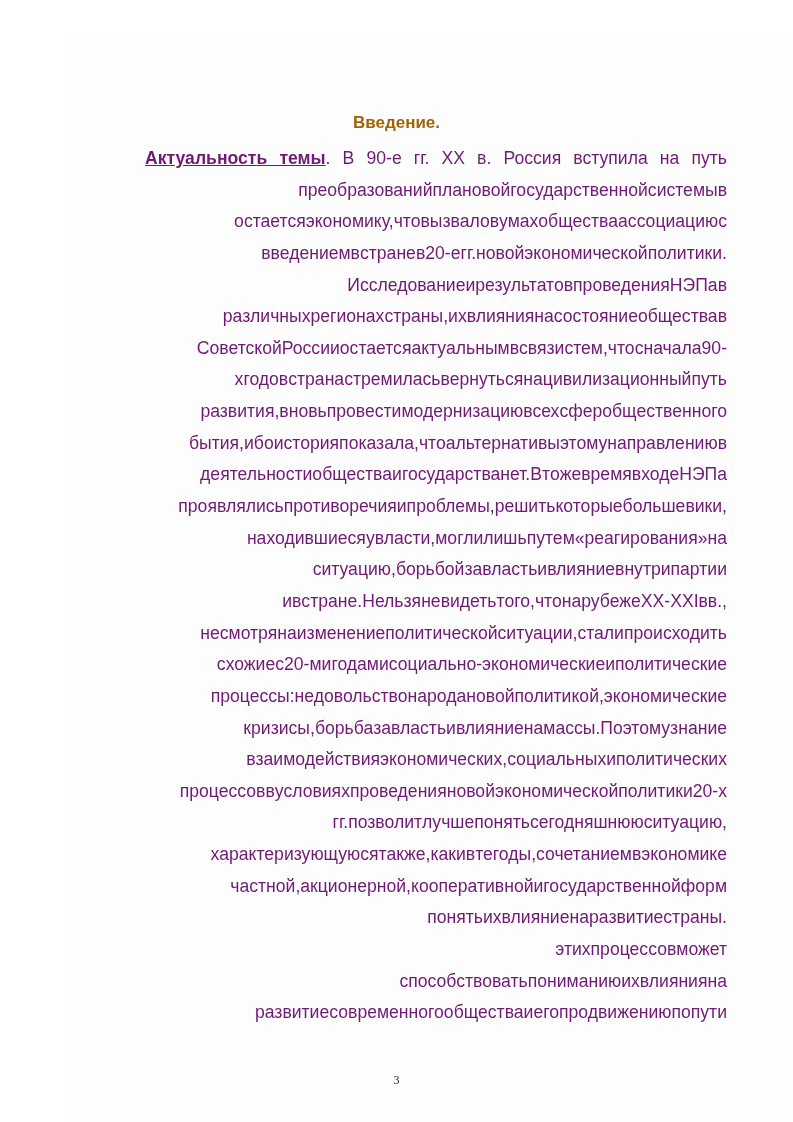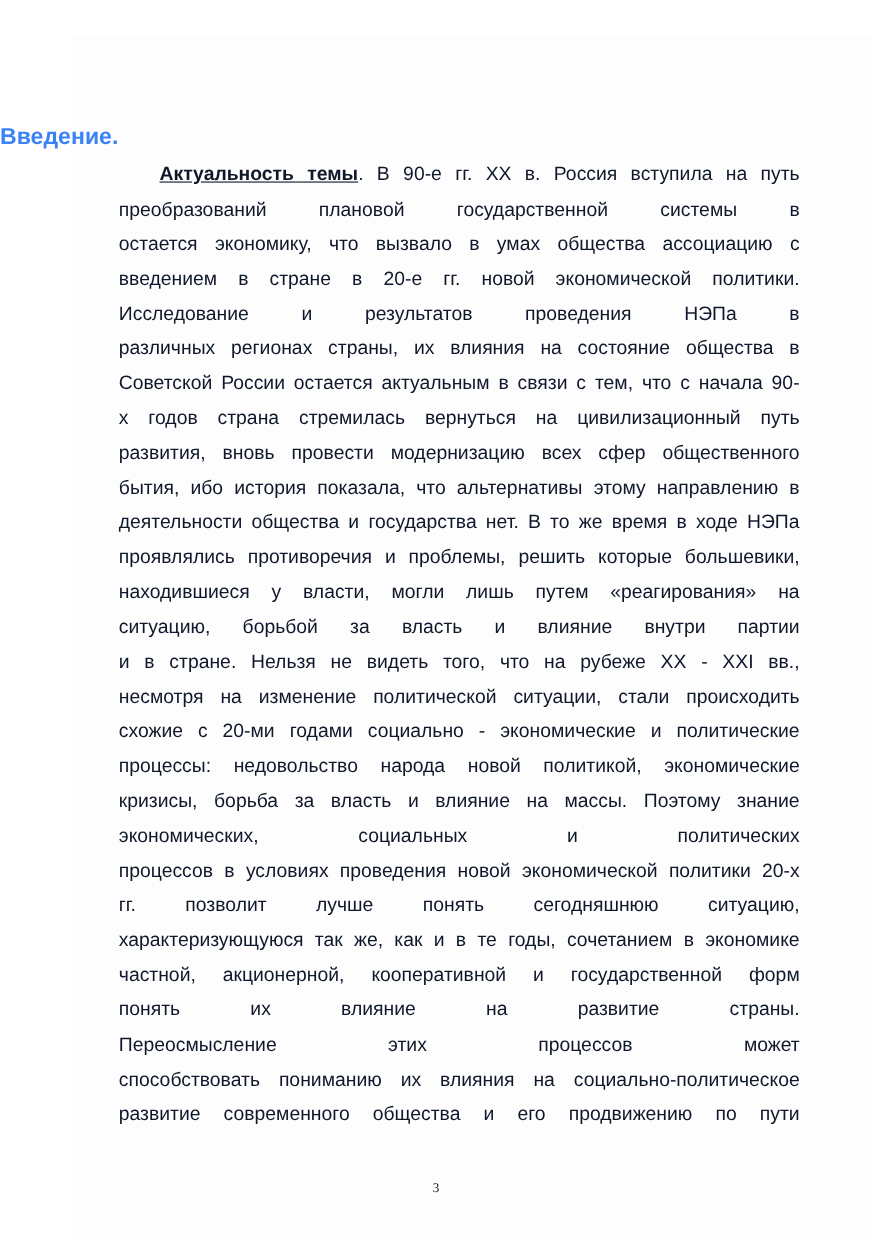--- a/index.html
+++ b/index.html
@@ -19,48 +19,49 @@
       top: 32px;
       width: 729px;
       height: 1090px;
       background: #fdfdfd;
     }
     .heading {
       position: absolute;
       top: 113px;
       left: 0;
       width: 793px;
+      text-align: center;
       font-family: "Liberation Sans", sans-serif;
       font-weight: bold;
-      font-size: 21px;
-      color: #3b82f6;
+      font-size: 17px;
+      color: #a16207;
     }
     .body-text {
       position: absolute;
       left: 108px;
       top: 143px;
       width: 619px;
       font-family: "Liberation Sans", sans-serif;
       font-size: 17.6px;
       line-height: 31.65px;
-      color: #0f172a;
+      color: #701a75;
     }
     .line {
       display: block;
       text-align: justify;
       text-align-last: justify;
       white-space: nowrap;
       height: 31.65px;
     }
     .line.indent {
       padding-left: 37px;
     }
     .line .inner {
       display: flex;
-      justify-content: space-between;
+      justify-content: flex-end;
       width: 100%;
     }
     .lead {
       font-weight: bold;
       text-decoration: underline;
     }
     .page-number {
       position: absolute;
       top: 1073px;
       left: 0;
@@ -303,20 +304,21 @@
           <span>и</span>
           <span>влияние</span>
           <span>на</span>
           <span>массы.</span>
           <span>Поэтому</span>
           <span>знание</span>
         </span>
       </span>
       <span class="line">
         <span class="inner">
+          <span>взаимодействия</span>
           <span>экономических,</span>
           <span>социальных</span>
           <span>и</span>
           <span>политических</span>
         </span>
       </span>
       <span class="line">
         <span class="inner">
           <span>процессов</span>
           <span>в</span>
@@ -368,34 +370,32 @@
           <span>понять</span>
           <span>их</span>
           <span>влияние</span>
           <span>на</span>
           <span>развитие</span>
           <span>страны.</span>
         </span>
       </span>
       <span class="line">
         <span class="inner">
-          <span>Переосмысление</span>
           <span>этих</span>
           <span>процессов</span>
           <span>может</span>
         </span>
       </span>
       <span class="line">
         <span class="inner">
           <span>способствовать</span>
           <span>пониманию</span>
           <span>их</span>
           <span>влияния</span>
           <span>на</span>
-          <span>социально-политическое</span>
         </span>
       </span>
       <span class="line">
         <span class="inner">
           <span>развитие</span>
           <span>современного</span>
           <span>общества</span>
           <span>и</span>
           <span>его</span>
           <span>продвижению</span>

